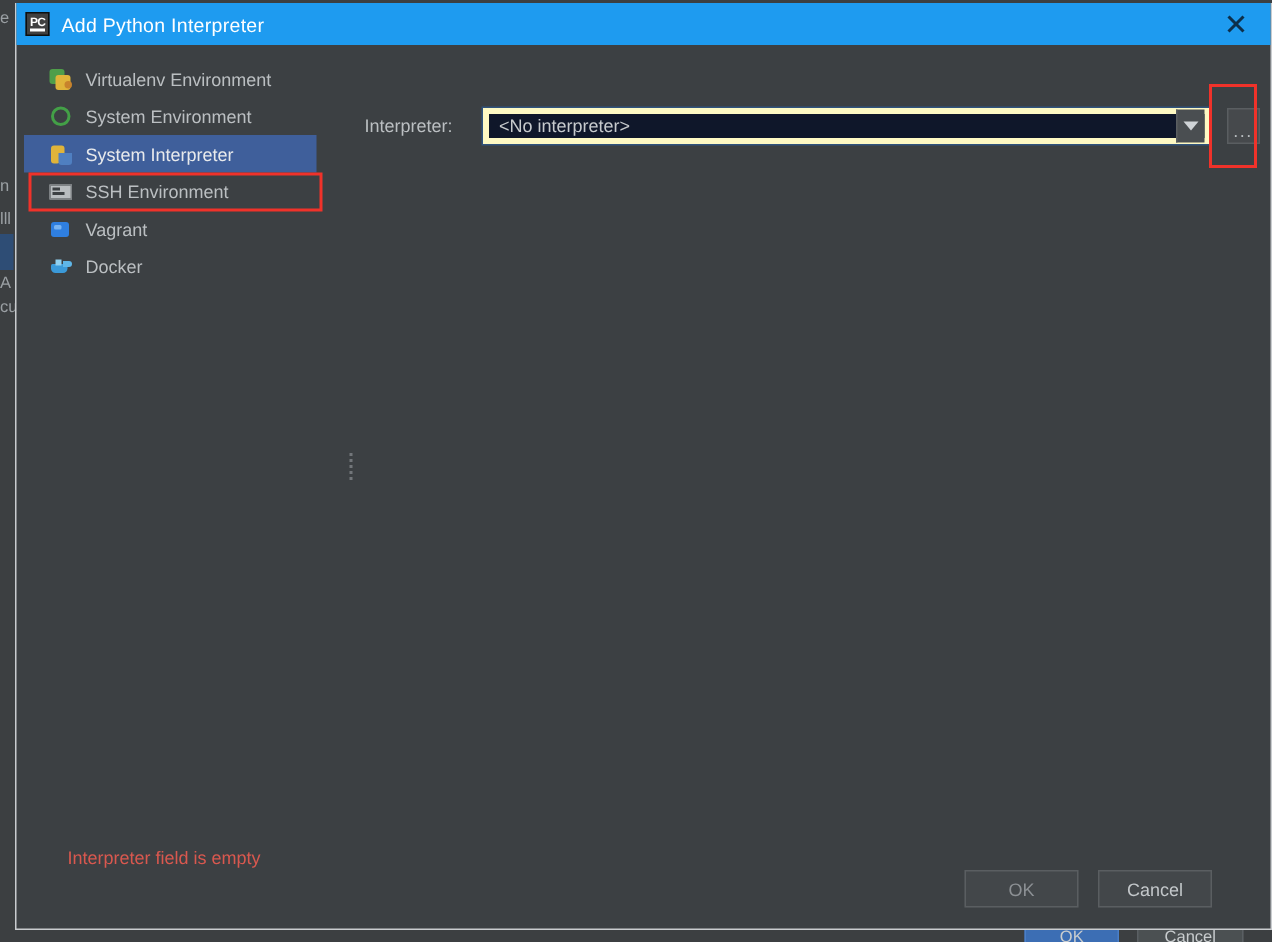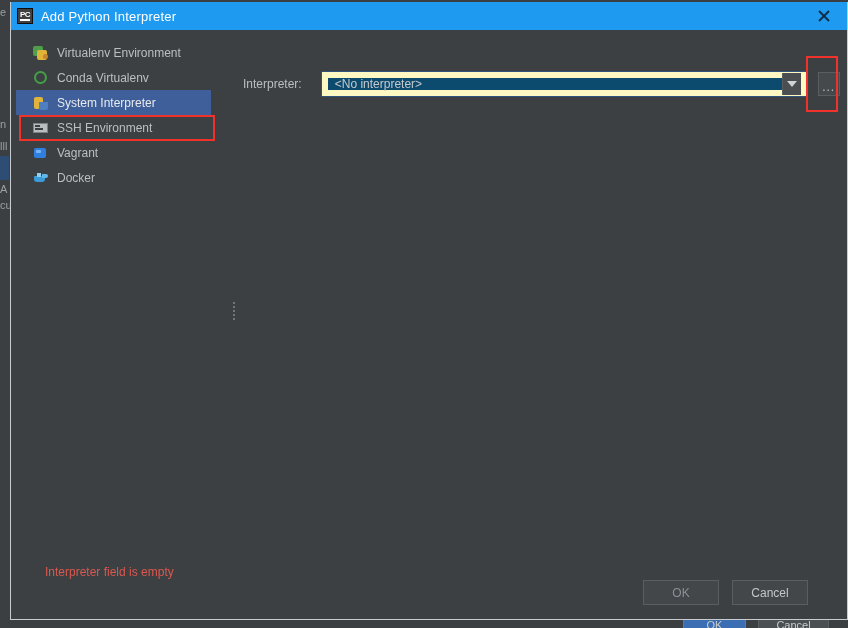--- a/index.html
+++ b/index.html
@@ -205,22 +205,22 @@
   }
   #interpreter-label {
     color: #bbbfc2;
     font-size: 12px;
     margin-right: 20px;
     white-space: nowrap;
   }
   #interpreter-combo {
     width: 485px;
     height: 24px;
-    background: #0c4a6e;
-    border: 6px solid #fef9c3;
+    background: #0f172a;
+    border: 4px solid #fef9c3;
     box-sizing: border-box;
     display: flex;
     align-items: center;
     position: relative;
     outline: 1px solid #30537d;
   }
   #interpreter-value {
     color: #c6cacd;
     font-size: 12px;
     padding-left: 7px;
@@ -358,21 +358,21 @@
             <i class="bot"></i>
             <i class="dot"></i>
         </span>
         <span class="cat-label">Virtualenv Environment</span>
       </div>
 
       <div class="cat-item">
         <span class="cat-icon ic-conda">
           <i class="ring"></i>
         </span>
-        <span class="cat-label">Conda Virtualenv</span>
+        <span class="cat-label">System Environment</span>
       </div>
 
       <div class="cat-item selected">
         <span class="cat-icon ic-sys">
           <i class="a"></i>
             <i class="c"></i>
             <i class="b"></i>
         </span>
         <span class="cat-label">System Interpreter</span>
       </div>

